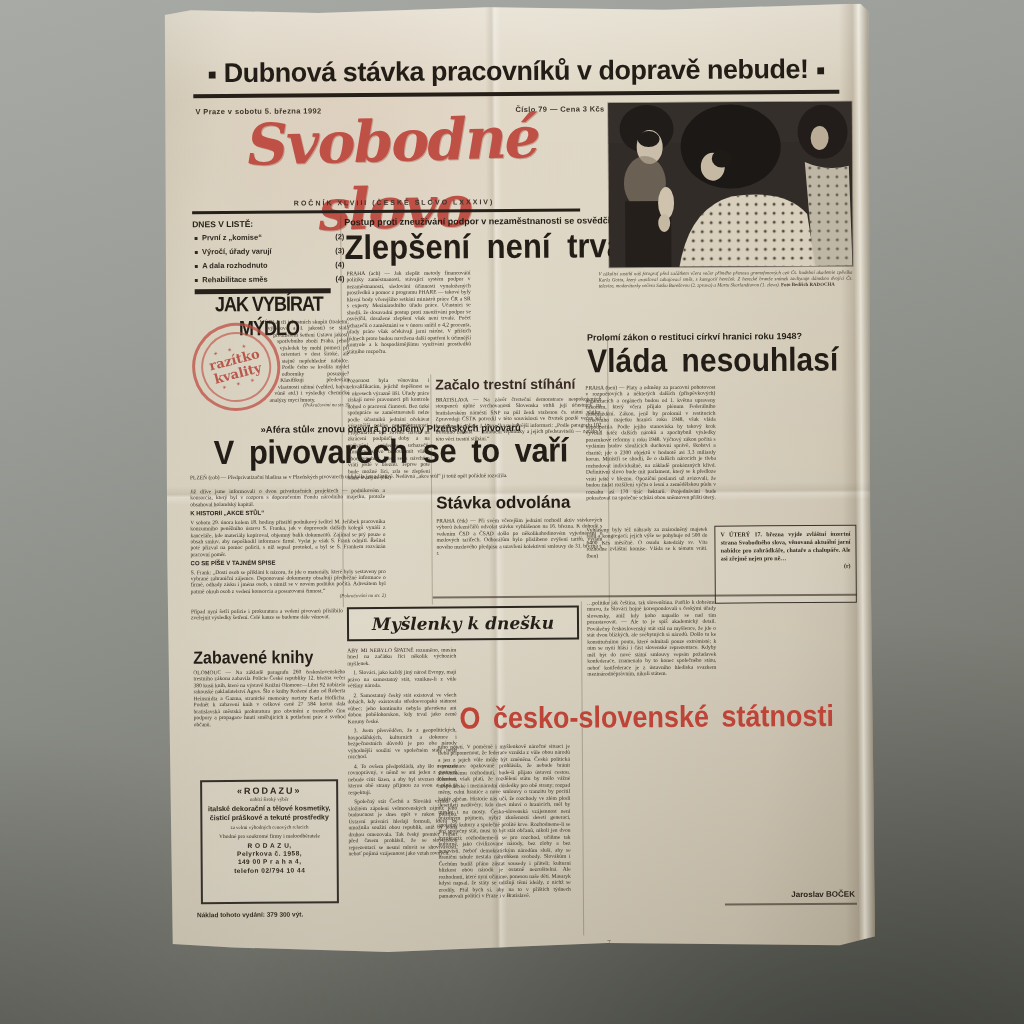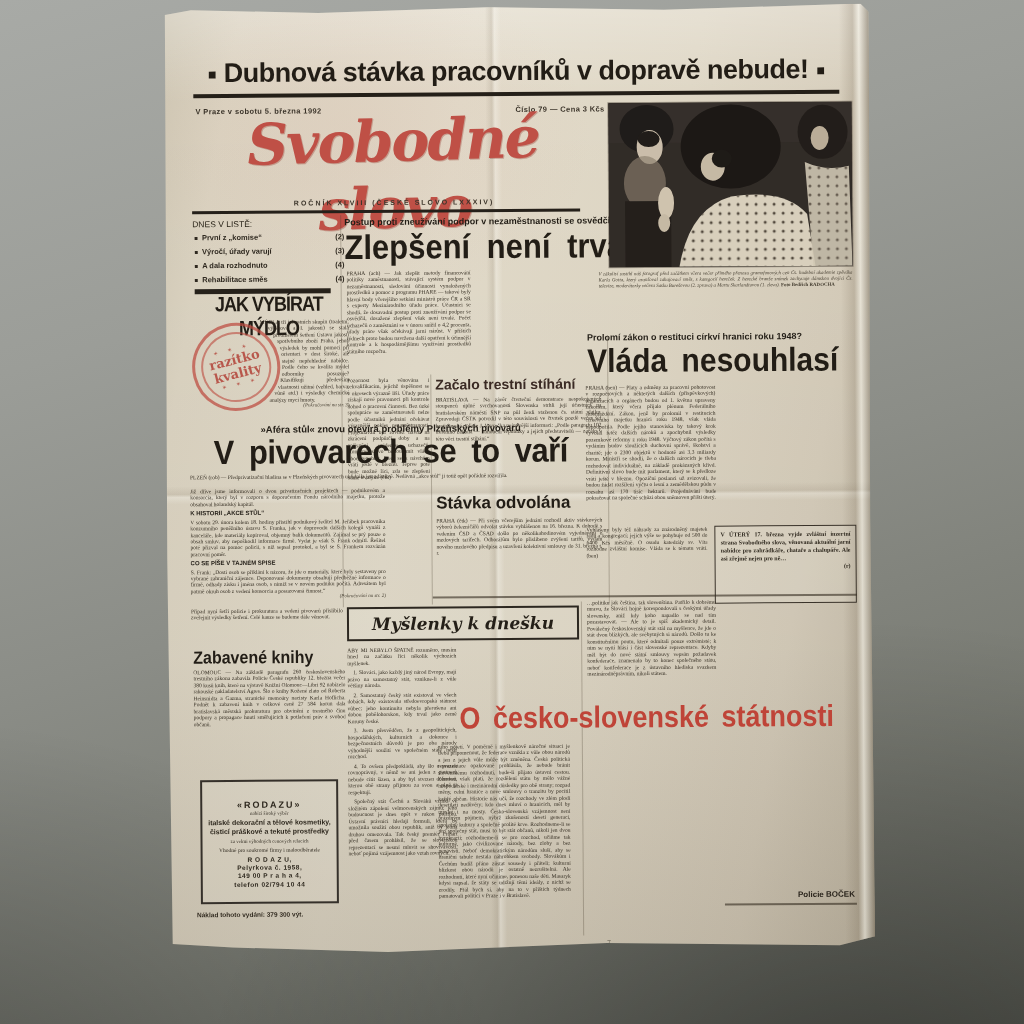--- a/index.html
+++ b/index.html
@@ -34,21 +34,21 @@
   .dateline{top:99px;font-size:7.5px;font-family:"Liberation Sans",sans-serif;color:#3b342a;font-weight:700;letter-spacing:.4px;}
 
   .masthead{left:26px;top:100px;width:408px;text-align:center;
     font-family:"DejaVu Serif",serif;font-style:italic;font-weight:700;
     font-size:57px;color:#bf5046;transform:rotate(-1.2deg);letter-spacing:-2px;
     text-shadow:1px 1px 0 rgba(150,60,48,.35);}
   .mast-sub{left:30px;top:192px;width:400px;text-align:center;font-family:"Liberation Sans",sans-serif;
     font-size:7px;letter-spacing:2px;color:#3c352b;font-weight:700;}
   .mast-rule{left:28px;top:203px;width:388px;height:3px;background:#25201a;}
 
-  .today-h{left:28px;top:211px;font-family:"Liberation Sans",sans-serif;font-weight:400;font-size:8.5px;color:#2a2419;}
+  .today-h{left:28px;top:211px;font-family:"Liberation Sans",sans-serif;font-weight:700;font-size:8.5px;color:#2a2419;}
   .today-list{left:30px;top:223px;width:150px;font-family:"Liberation Sans",sans-serif;font-size:7.5px;font-weight:700;color:#2f2920;}
   .today-row{display:flex;justify-content:space-between;line-height:14px;}
   .today-row .b{font-size:6px;margin-right:4px;}
   .today-row .lbl{flex:1;text-align:left;}
   .today-bar{left:30px;top:281px;width:136px;height:5px;background:#26211a;}
 
   .h-cond{font-family:"Liberation Sans",sans-serif;font-weight:700;color:#221d16;}
   .mydlo-title{left:20px;top:288px;width:168px;text-align:center;font-size:18px;letter-spacing:-1px;transform:scaleY(1.15);}
   .smallbody{font-size:5.5px;line-height:1.18;text-align:justify;color:#332c21;}
   .mydlo-body{left:24px;top:311px;width:160px;height:106px;overflow:hidden;}
@@ -94,21 +94,21 @@
   .mysl-box{left:180px;top:600px;width:228px;height:30px;border:2px solid #2c2720;display:flex;align-items:center;justify-content:center;
     font-family:"DejaVu Serif",serif;font-style:italic;font-weight:700;font-size:17px;color:#241f18;background:rgba(255,255,250,.10);}
   .mysl-body{left:180px;top:640px;width:228px;height:288px;overflow:hidden;column-count:2;column-gap:10px;column-fill:auto;column-rule:1px solid rgba(74,62,46,.22);}
   .mysl-body p{margin:0 0 3px;text-indent:6px;}
   .mysl-body p.first{text-indent:0;}
 
   .zab-title{left:26px;top:640px;width:152px;font-size:16px;transform:scaleY(1.1);transform-origin:left top;}
   .zab-body{left:26px;top:661px;width:152px;height:106px;overflow:hidden;}
 
   .adbox{left:32px;top:772px;width:138px;height:124px;border:2px solid #35302a;text-align:center;color:#2e281e;
-    padding:18px 4px;box-sizing:border-box;background:rgba(255,255,250,.10);}
+    padding:4px 4px;box-sizing:border-box;background:rgba(255,255,250,.10);}
   .adbox .nm{font-family:"Liberation Sans",sans-serif;font-weight:700;font-size:9px;letter-spacing:2px;}
   .adbox .tg{font-size:5px;margin-top:1px;}
   .adbox .b1{font-family:"Liberation Sans",sans-serif;font-weight:700;font-size:7px;line-height:1.25;margin-top:3px;}
   .adbox .b2{font-size:5px;margin-top:2px;}
   .adbox .b3{font-size:5.5px;margin-top:3px;}
   .adbox .ad1{font-family:"Liberation Sans",sans-serif;font-weight:700;font-size:6.5px;margin-top:3px;line-height:1.3;letter-spacing:.5px;}
   .circ{left:28px;top:903px;font-family:"Liberation Sans",sans-serif;font-weight:700;font-size:6.5px;color:#332c21;}
 
   .stat-upper{left:420px;top:594px;width:268px;height:100px;overflow:hidden;column-count:2;column-gap:10px;column-fill:auto;column-rule:1px solid rgba(74,62,46,.22);}
   .stat-title{left:270px;top:697px;width:418px;text-align:center;font-size:27px;color:#bf4438;word-spacing:5px;transform:scaleY(1.12);}
@@ -276,17 +276,17 @@
     <p>1. Slováci, jako každý jiný národ Evropy, mají právo na samostatný stát, vznikne-li z vůle většiny národa.</p>
     <p>2. Samostatný český stát existoval ve všech dobách, kdy existovala středoevropská státnost vůbec; jeho kontinuita nebyla přerušena ani dobou pobělohorskou, kdy trval jako země Koruny české.</p>
     <p>3. Jsem přesvědčen, že z geopolitických, hospodářských, kulturních a dokonce i bezpečnostních důvodů je pro oba národy výhodnější soužití ve společném státě nežli rozchod.</p>
     <p>4. To ovšem předpokládá, aby šlo o svazek rovnoprávný, v němž se ani jeden z partnerů nebude cítit šizen, a aby byl stvrzen dohodou, kterou obě strany přijmou za svou a plně ji respektují.</p>
     <p>Společný stát Čechů a Slováků vznikl ve složitém zápolení velmocenských zájmů; jeho budoucnost je dnes opět v rukou politiků. Ústavní právníci hledají formuli, která by umožnila soužití obou republik, aniž by jedna druhou omezovala. Tak český premiér Pithart před časem prohlásil, že se slovenskou reprezentací se nesmí mluvit se shovívavostí, neboť pojímá vzájemnost jako vztah rovných.</p>
   </div>
 
   <div class="abs smallbody stat-upper">…politiku jak čeština, tak slovenština. Patřilo k dobrému mravu, že Slováci hojně korespondovali s českými úřady slovensky, aniž kdy koho napadlo se nad tím pozastavovat. — Ale to je spíš akademický detail. Poválečný československý stát stál na myšlence, že jde o stát dvou blízkých, ale svébytných si národů. Došlo tu ke konstitučnímu poutu, které odmítali pouze extrémisté; k nim se nyní hlásí i část slovenské reprezentace. Kdyby měl být do nové státní smlouvy vepsán požadavek konfederace, znamenalo by to konec společného státu, neboť konfederace je z ústavního hlediska svazkem mezinárodněprávním, nikoli státem.</div>
   <div class="abs h-cond stat-title">O česko-slovenské státnosti</div>
   <div class="abs smallbody stat-lower">ního pojetí. V poměrně i myšlenkově náročné situaci je třeba připomenout, že federace vznikla z vůle obou národů a jen z jejich vůle může být změněna. Česká politická reprezentace opakovaně prohlásila, že nebude bránit slovenskému rozhodnutí, bude-li přijato ústavní cestou. Zároveň však platí, že rozdělení státu by mělo vážné hospodářské i mezinárodní důsledky pro obě strany; rozpad měny, celní hranice a nové smlouvy o tranzitu by pocítil každý občan. Historie nás učí, že rozchody ve zlém plodí desetiletí nedůvěry; kdo dnes mluví o hranicích, měl by myslet i na mosty. Česko-slovenská vzájemnost není prázdným pojmem, nýbrž zkušeností deseti generací, společné kultury a společně prolité krve. Rozhodneme-li se pro společný stát, musí to být stát občanů, nikoli jen dvou byrokracií; rozhodneme-li se pro rozchod, učiňme tak kulturně, jako civilizované národy, bez zloby a bez nenávisti. Neboť demokratickým národům sluší, aby se hraniční tabule nestala náhrobkem svobody. Slovákům i Čechům budiž přáno zůstat sousedy i přáteli; kulturní blízkost obou národů je ostatně nezrušitelná. Ale rozhodnutí, které nyní učiníme, ponesou naše děti. Masaryk kdysi napsal, že státy se udržují těmi ideály, z nichž se zrodily. Přál bych si, aby na to v příštích týdnech pamatovali politici v Praze i v Bratislavě.</div>
-  <div class="abs signature">Policie BOČEK</div>
+  <div class="abs signature">Jaroslav BOČEK</div>
   <div class="abs rule-h sig-rule"></div>
 
   <div class="abs pagenum">7</div>
 </div>
 
 </body></html>

